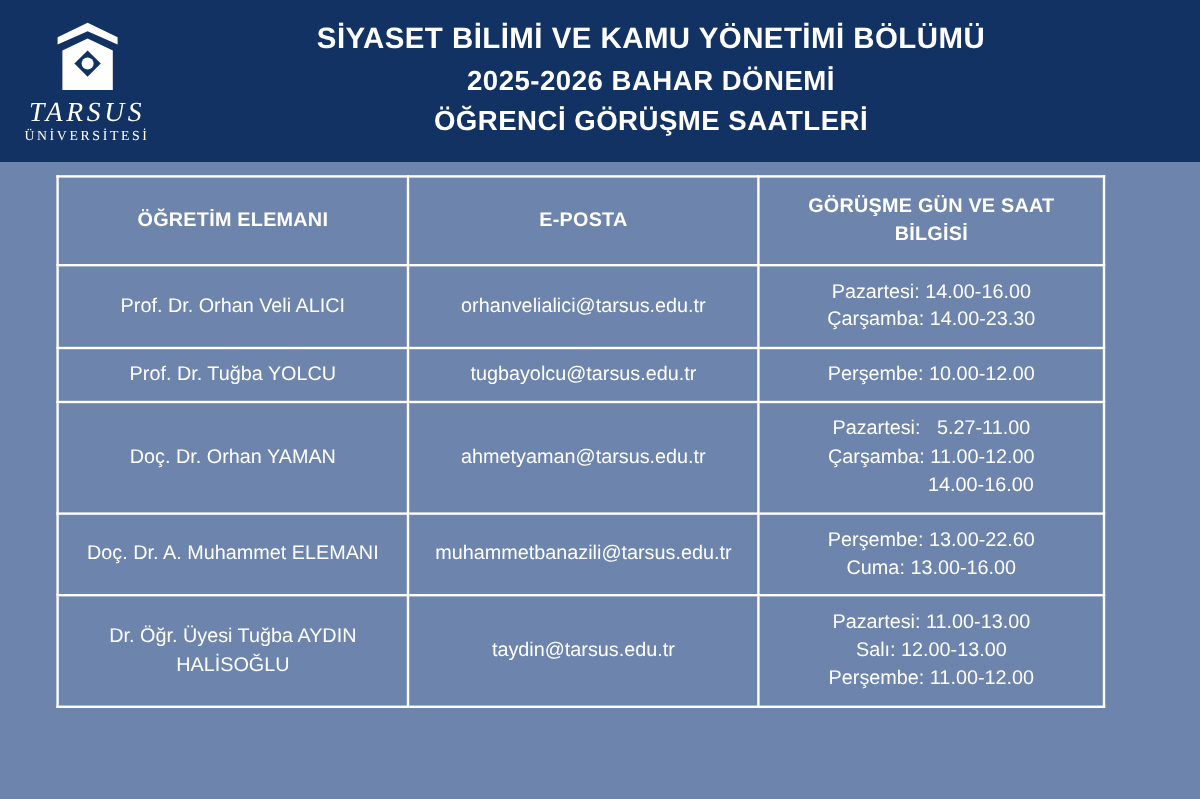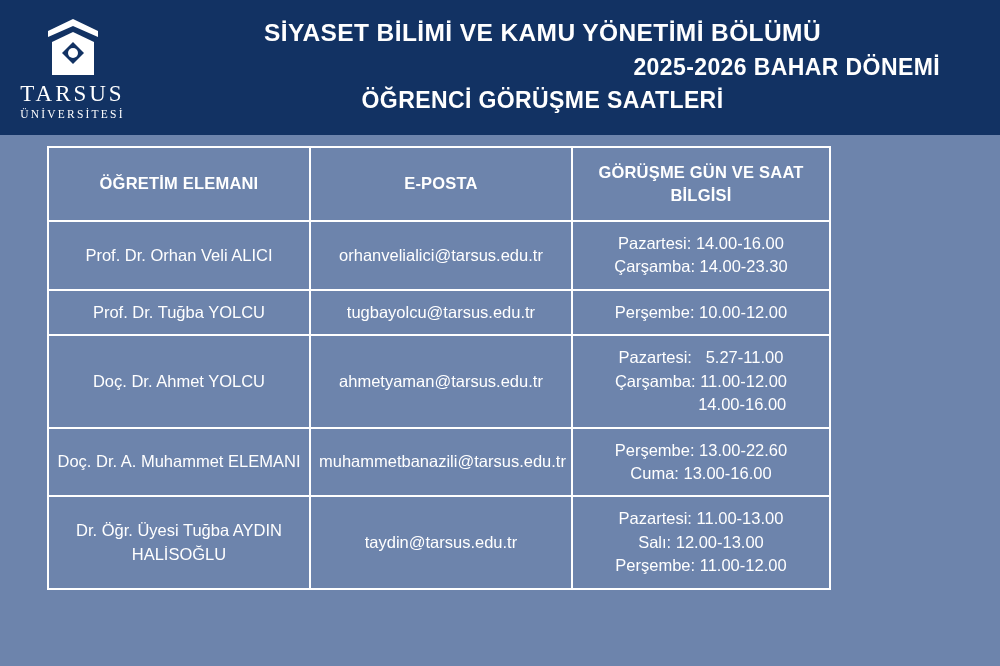--- a/index.html
+++ b/index.html
@@ -45,49 +45,50 @@
     position: relative;
     margin-bottom: 2px;
   }
   .logo-mark svg { display: block; }
   .logo-word {
     font-size: 23px;
     letter-spacing: 3px;
     font-family: "Liberation Serif", serif;
     line-height: 1.05;
     margin-top: 1px;
+    font-style: italic;
   }
   .logo-sub {
     font-size: 11.5px;
     letter-spacing: 2.2px;
     font-family: "Liberation Serif", serif;
     margin-top: 1px;
   }
   .header-titles {
     flex: 1 1 auto;
     text-align: center;
     color: #ffffff;
     padding-right: 60px;
     padding-bottom: 2px;
   }
   .title-line {
     font-weight: bold;
     letter-spacing: 0.4px;
     line-height: 1.42;
   }
   .title-1 { font-size: 24.5px; }
-  .title-2 { font-size: 23px; text-align: right; }
+  .title-2 { font-size: 23px; }
   .title-3 { font-size: 23px; }
 
   
   .table-wrap {
     position: absolute;
     left: 47px;
     top: 146px;
-    width: 784px;
+    width: 874px;
   }
   table.schedule {
     width: 100%;
     border-collapse: collapse;
     table-layout: fixed;
     color: #ffffff;
   }
   table.schedule th,
   table.schedule td {
     border: 2px solid #ffffff;
@@ -165,21 +166,21 @@
             </td>
           </tr>
           <tr>
             <td class="name-cell">Prof. Dr. Tuğba YOLCU</td>
             <td>tugbayolcu@tarsus.edu.tr</td>
             <td class="hours-cell">
               <span class="hours-line">Perşembe: 10.00-12.00</span>
             </td>
           </tr>
           <tr>
-            <td class="name-cell">Doç. Dr. Ahmet YOLCU</td>
+            <td class="name-cell">Doç. Dr. Orhan YAMAN</td>
             <td>ahmetyaman@tarsus.edu.tr</td>
             <td class="hours-cell">
               <span class="hours-line">Pazartesi:   5.27-11.00</span>
               <span class="hours-line">Çarşamba: 11.00-12.00</span>
               <span class="hours-line">                  14.00-16.00</span>
             </td>
           </tr>
           <tr>
             <td class="name-cell">Doç. Dr. A. Muhammet ELEMANI</td>
             <td>muhammetbanazili@tarsus.edu.tr</td>

